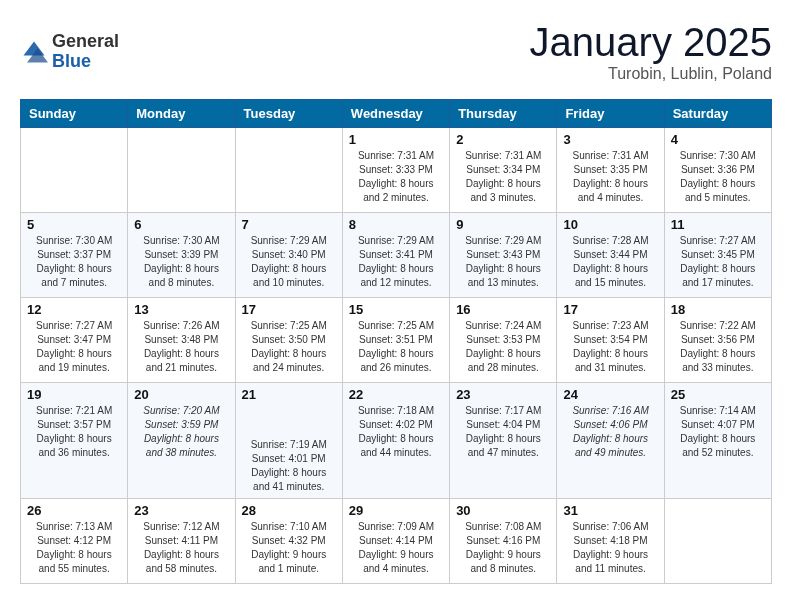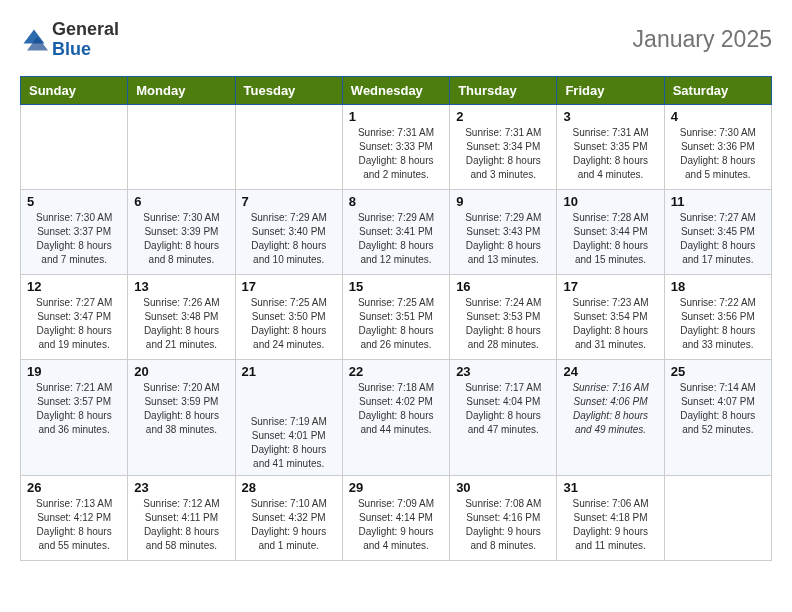--- a/index.html
+++ b/index.html
@@ -27,22 +27,22 @@
       line-height: 1.1;
     }
     .logo-general { color: #333; }
     .logo-blue { color: #1a5fa8; }
     .logo-icon {
       width: 28px;
       height: 28px;
     }
     .title-block { text-align: right; }
     .month-title {
-      font-size: 23px;
-      color: #737373;
+      font-size: 40px;
+      color: #0f172a;
       font-weight: normal;
     }
     .location {
       font-size: 16px;
       color: #555;
     }
     .calendar {
       width: 100%;
       border-collapse: collapse;
       border: 1px solid #ccc;
@@ -76,38 +76,39 @@
       font-size: 10px;
       line-height: 1.4;
       color: #333;
       text-align: center;
     }
     .empty-cell {
       background: #f9f9f9;
     }
     tr:nth-child(even) td { background: #f5f8fc; }
     tr:nth-child(odd) td { background: #fff; }
-    .calendar thead tr th { background: #4d7c0f; }
+    .calendar thead tr th { background: #0369a1; }
   </style>
 </head>
 <body>
 
 <div class="header">
   <div class="logo">
     <svg class="logo-icon" viewBox="0 0 32 32">
       <polygon points="16,4 28,20 4,20" fill="#2a6aad"></polygon>
       <polygon points="20,12 32,28 8,28" fill="#1a4a8d" opacity="0.7"></polygon>
     </svg>
     <div class="logo-text">
       <span class="logo-general">General</span><br>
       <span class="logo-blue">Blue</span>
     </div>
   </div>
   <div class="title-block">
     <div class="month-title">January 2025</div>
+    <div class="location">Turobin, Lublin, Poland</div>
   </div>
 </div>
 
 <table class="calendar">
   <thead>
     <tr>
     <th>Sunday</th>
         <th>Monday</th>
         <th>Tuesday</th>
         <th>Wednesday</th>
@@ -255,21 +256,21 @@
       <tr>
         <td>
           <div class="day-number">19</div>
           <div class="day-info" style="white-space: pre-line;">Sunrise: 7:21 AM
 Sunset: 3:57 PM
 Daylight: 8 hours
 and 36 minutes.</div>
         </td>
         <td>
           <div class="day-number">20</div>
-          <div class="day-info" style="white-space: pre-line;">Sunrise: 7:20 AM
+          <div class="day-info" style="white-space: pre-line; font-style: italic;">Sunrise: 7:20 AM
 Sunset: 3:59 PM
 Daylight: 8 hours
 and 38 minutes.</div>
         </td>
         <td>
           <div class="day-number">21</div>
           <div class="day-info" style="white-space: pre-line; margin-top: 36px;">Sunrise: 7:19 AM
 Sunset: 4:01 PM
 Daylight: 8 hours
 and 41 minutes.</div>

